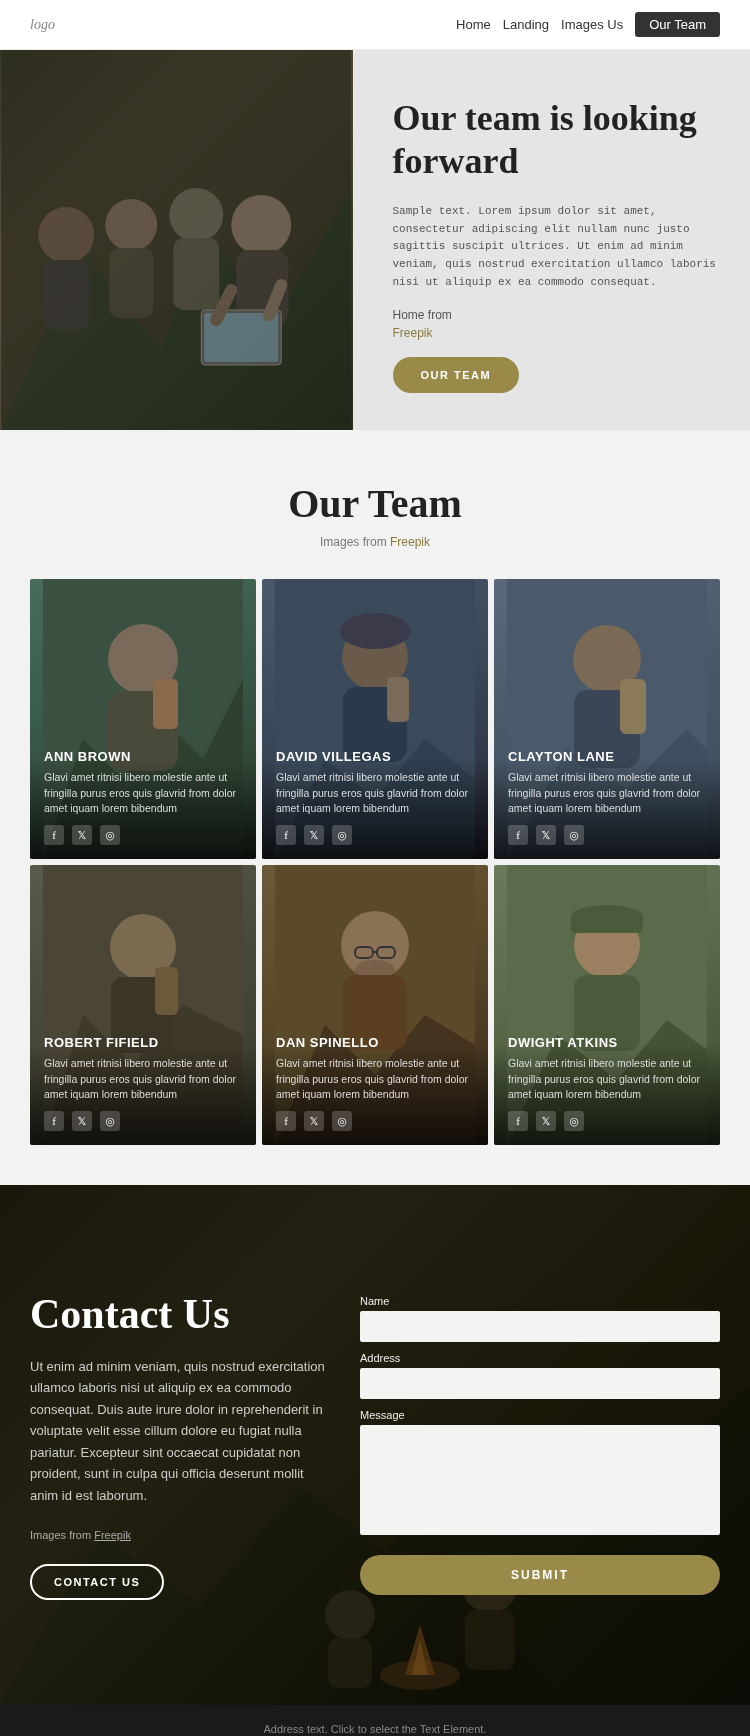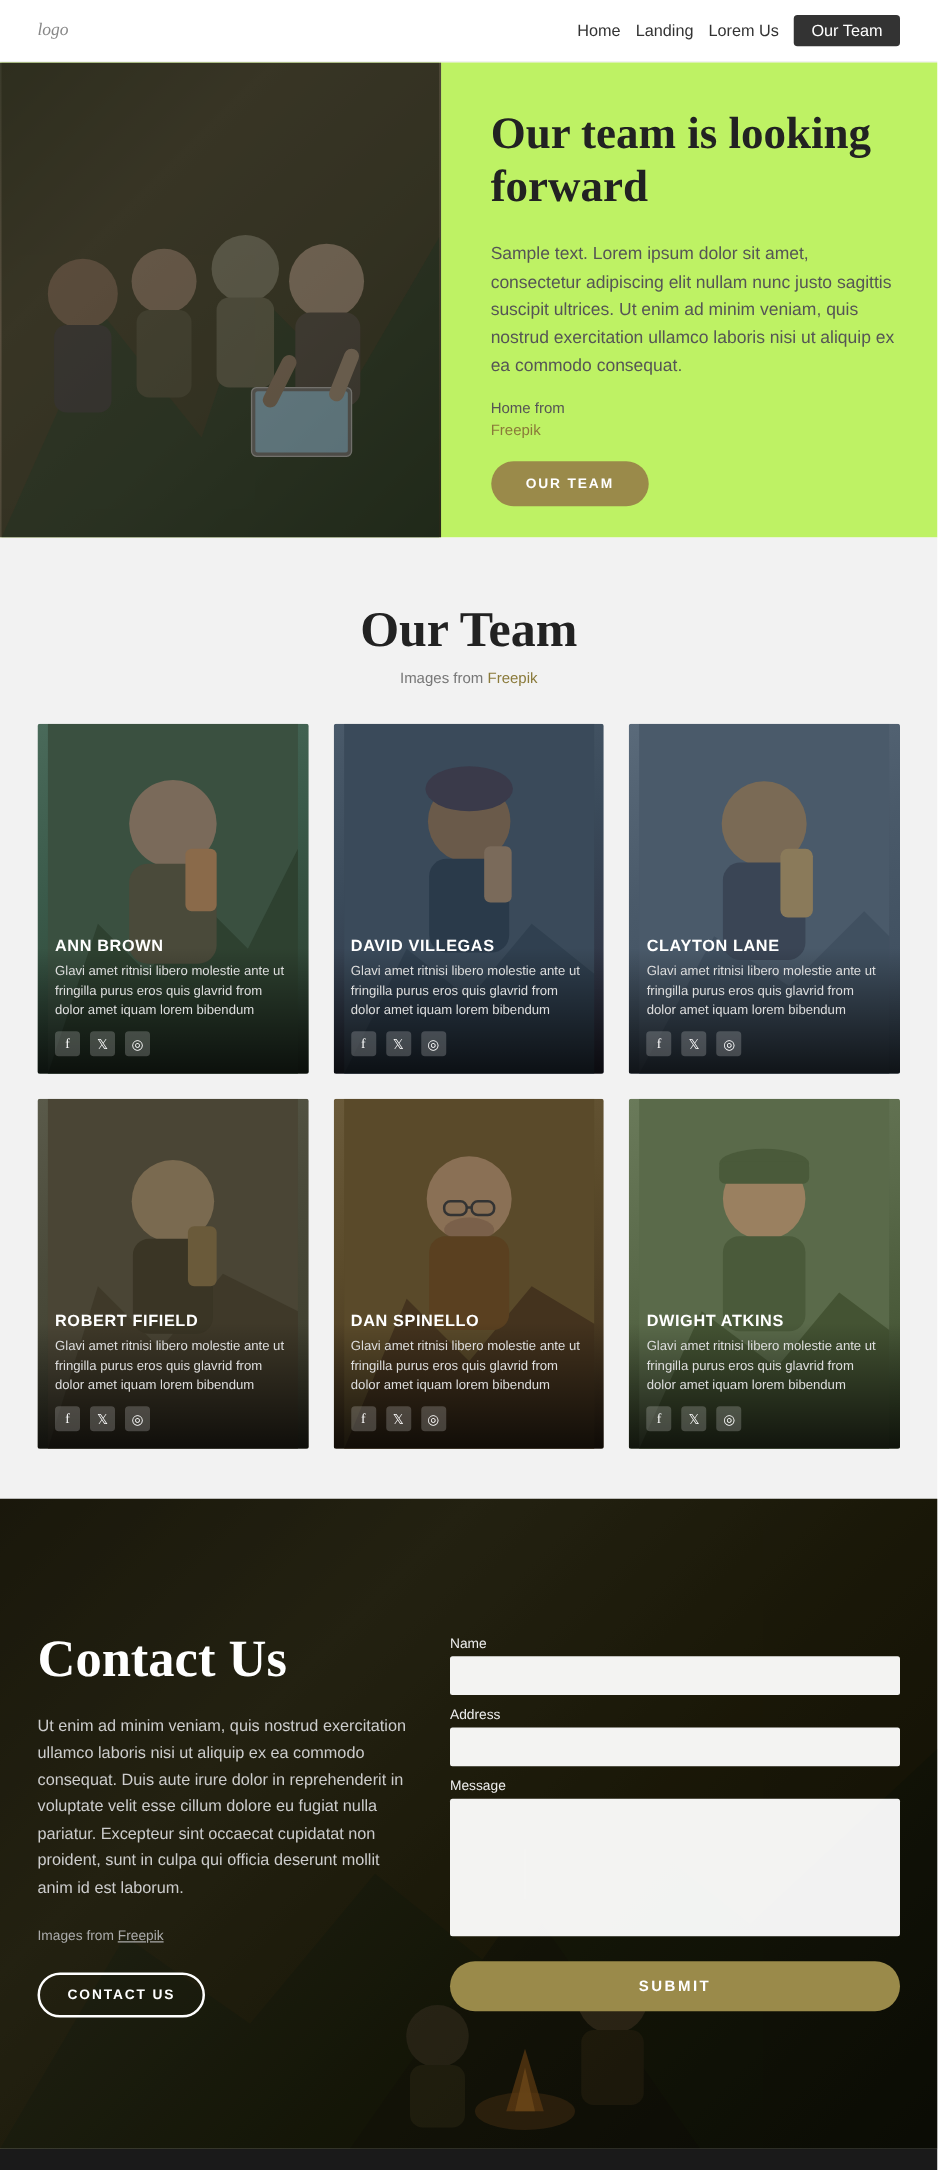--- a/index.html
+++ b/index.html
@@ -34,21 +34,21 @@
       background: #333;
       color: #fff;
       padding: 5px 14px;
       border-radius: 3px;
     }
 
     
     .hero {
       display: flex;
       height: 380px;
-      background: #bef264;
+      background: #e5e5e5;
     }
     .hero-image {
       width: 47%;
       background: #555;
       position: relative;
       overflow: hidden;
     }
     .hero-image-placeholder {
       width: 100%;
       height: 100%;
@@ -66,25 +66,25 @@
       justify-content: center;
     }
     .hero-content h1 {
       font-size: 36px;
       font-weight: 700;
       color: #222;
       line-height: 1.2;
       margin-bottom: 20px;
     }
     .hero-content p {
-      font-size: 14px;
+      font-size: 11px;
       color: #555;
       line-height: 1.6;
       margin-bottom: 14px;
-      font-family: Liberation Sans, sans-serif;
+      font-family: Liberation Mono, monospace;
     }
     .hero-content .image-credit {
       font-size: 12px;
       color: #555;
       font-family: Arial, sans-serif;
       margin-bottom: 4px;
     }
     .hero-content .image-credit a {
       color: #8a7a3a;
       text-decoration: none;
@@ -124,21 +124,21 @@
       margin-bottom: 30px;
       font-family: Arial, sans-serif;
     }
     .team-credit a {
       color: #8a7a3a;
       text-decoration: none;
     }
     .team-grid {
       display: grid;
       grid-template-columns: 1fr 1fr 1fr;
-      gap: 20px;
+      gap: 6px;
     }
     .team-card {
       position: relative;
       height: 280px;
       overflow: hidden;
       border-radius: 2px;
     }
     .team-card-bg {
       width: 100%;
       height: 100%;
@@ -317,21 +317,21 @@
     }
   </style>
 </head>
 <body>
 
 <header>
   <div class="logo">logo</div>
   <nav>
     <a href="#">Home</a>
     <a href="#">Landing</a>
-    <a href="#">Lorem Us</a>
+    <a href="#">Images Us</a>
     <a href="#" class="active">Our Team</a>
   </nav>
 </header>
 
 <section class="hero">
   <div class="hero-image">
     <div class="hero-image-placeholder">
       <svg viewBox="0 0 350 380" class="figure-svg" xmlns="http://www.w3.org/2000/svg">
 
         <rect width="350" height="380" fill="#2a2a1a"></rect>

